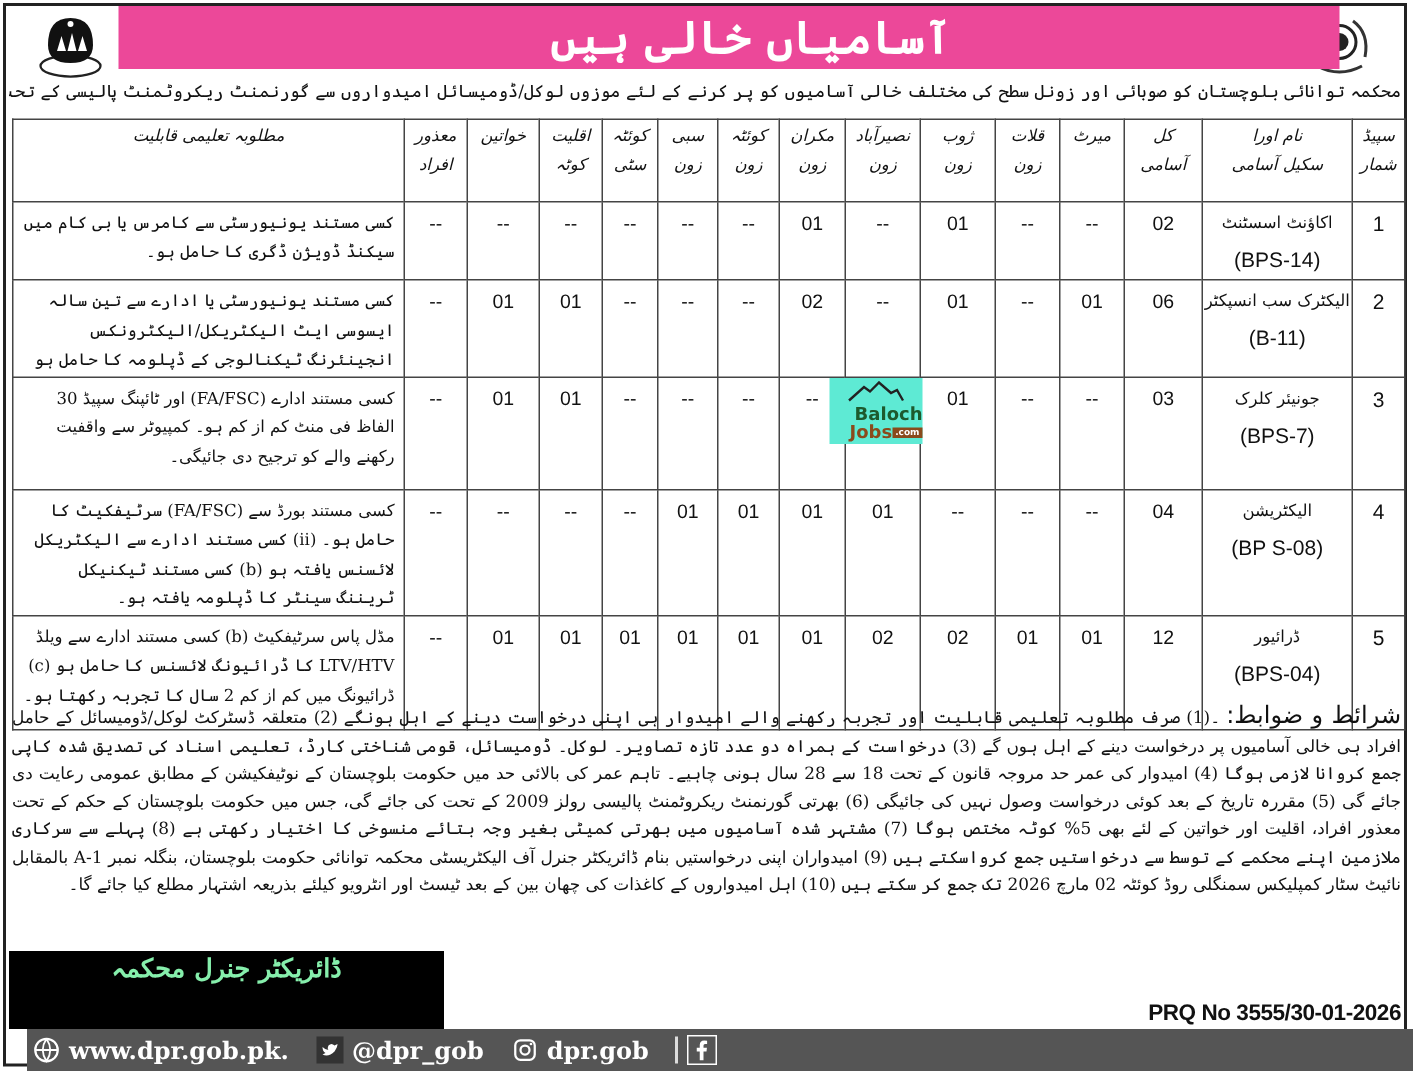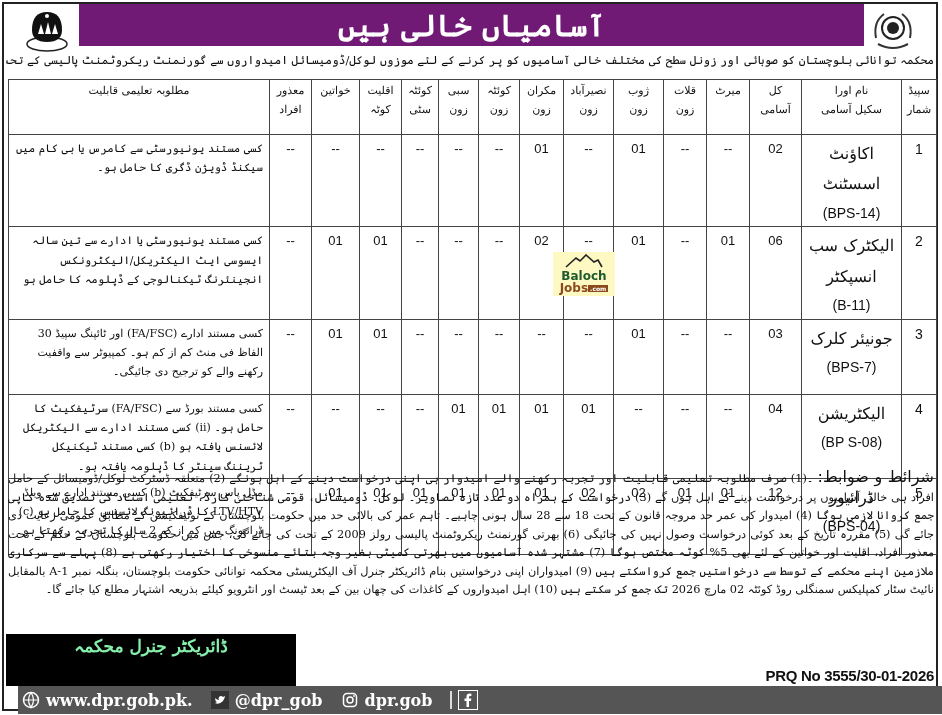--- a/index.html
+++ b/index.html
@@ -1,32 +1,32 @@
 <!DOCTYPE html>
 <html><head>
 <meta charset="utf-8">
 <style>
   html, body { margin: 0; padding: 0; background: #fff; }
   body { width: 942px; height: 715px; position: relative; overflow: hidden; font-family: "DejaVu Sans", sans-serif; color: #111; }
   .frame { position: absolute; left: 2px; top: 2px; width: 936px; height: 709px; border: 2px solid #222; box-sizing: border-box; }
   .logo { position: absolute; top: 8px; width: 46px; height: 46px; }
   .logo-left { left: 24px; }
   .logo-right { right: 26px; }
-  .banner { position: absolute; left: 79px; top: 4px; width: 785px; height: 42px; background: #701a75; color: #fff; display: flex; align-items: center; justify-content: center; font-family: "DejaVu Serif", serif; font-size: 30px; font-weight: bold; direction: rtl; }
+  .banner { position: absolute; left: 79px; top: 4px; width: 785px; height: 42px; background: #ec4899; color: #fff; display: flex; align-items: center; justify-content: center; font-family: "DejaVu Serif", serif; font-size: 30px; font-weight: bold; direction: rtl; padding-left: 29px; }
   .intro { position: absolute; left: 6px; top: 53px; width: 928px; height: 22px; font-size: 11.5px; direction: rtl; text-align: right; white-space: nowrap; overflow: hidden; font-family: "DejaVu Serif", serif; }
   table.jobs { position: absolute; left: 8px; top: 79px; width: 928px; border-collapse: collapse; direction: rtl; table-layout: fixed; }
   table.jobs th, table.jobs td { border: 1px solid #444; padding: 0; vertical-align: top; }
-  table.jobs th { height: 52px; font-weight: normal; font-size: 11px; font-family: "DejaVu Serif", serif; line-height: 1.7; padding-top: 2px; text-align: center; }
+  table.jobs th { height: 52px; font-weight: normal; font-size: 11px; font-family: "DejaVu Serif", serif; line-height: 1.7; padding-top: 2px; text-align: center; font-style: italic; }
   table.jobs td { font-size: 13px; text-align: center; padding-top: 6px; font-family: "Liberation Sans", sans-serif; }
   table.jobs td.sr { font-size: 14px; }
   table.jobs td.post { font-size: 12px; line-height: 1.9; padding-top: 4px; }
-  table.jobs td.post .urdu { font-family: "DejaVu Serif", serif; font-size: 16px; display: block; }
+  table.jobs td.post .urdu { font-family: "DejaVu Serif", serif; font-size: 11px; display: block; }
   table.jobs td.post .bps { font-size: 14px; display: block; }
   table.jobs td.qual { font-size: 11px; text-align: right; padding: 4px 6px 2px 4px; line-height: 1.75; font-family: "DejaVu Serif", serif; }
-  .watermark { position: absolute; left: 553px; top: 252px; width: 62px; text-align: center; font-family: "DejaVu Sans", sans-serif; font-weight: bold; line-height: 1; background: #fef9c3; padding: 2px 0; }
+  .watermark { position: absolute; left: 553px; top: 252px; width: 62px; text-align: right; font-family: "DejaVu Sans", sans-serif; font-weight: bold; line-height: 1; background: #5eead4; padding: 2px 0; }
   .wm-mountain { display: block; margin: 0 auto 2px; }
   .wm-baloch { color: #1d5a2e; font-size: 12px; display: block; }
   .wm-jobs { color: #8a4a1c; font-size: 12px; display: block; }
   .wm-com { background: #8a4a1c; color: #fff; font-size: 6px; padding: 0 2px; vertical-align: middle; }
   .terms { position: absolute; left: 8px; top: 468px; width: 926px; direction: rtl; text-align: justify; font-size: 11.3px; line-height: 18.5px; font-family: "DejaVu Serif", serif; }
   .terms .heading { font-weight: normal; font-size: 16px; font-family: "DejaVu Sans", sans-serif; }
   .signature-box { position: absolute; left: 6px; top: 634px; width: 290px; height: 52px; background: #000; color: #86efac; direction: rtl; text-align: center; font-family: "DejaVu Serif", serif; font-weight: bold; font-size: 17px; line-height: 25px; }
   .prq { position: absolute; right: 8px; top: 667px; font-family: "Liberation Sans", sans-serif; font-size: 15px; font-weight: bold; letter-spacing: -0.3px; }
   .footer { position: absolute; left: 2px; top: 686px; width: 934px; height: 28px; background: #555; color: #fff; display: flex; align-items: center; font-family: "DejaVu Serif", serif; font-weight: bold; font-size: 16px; margin-left: 16px; }
   .footer .item { display: flex; align-items: center; margin-right: 18px; }

